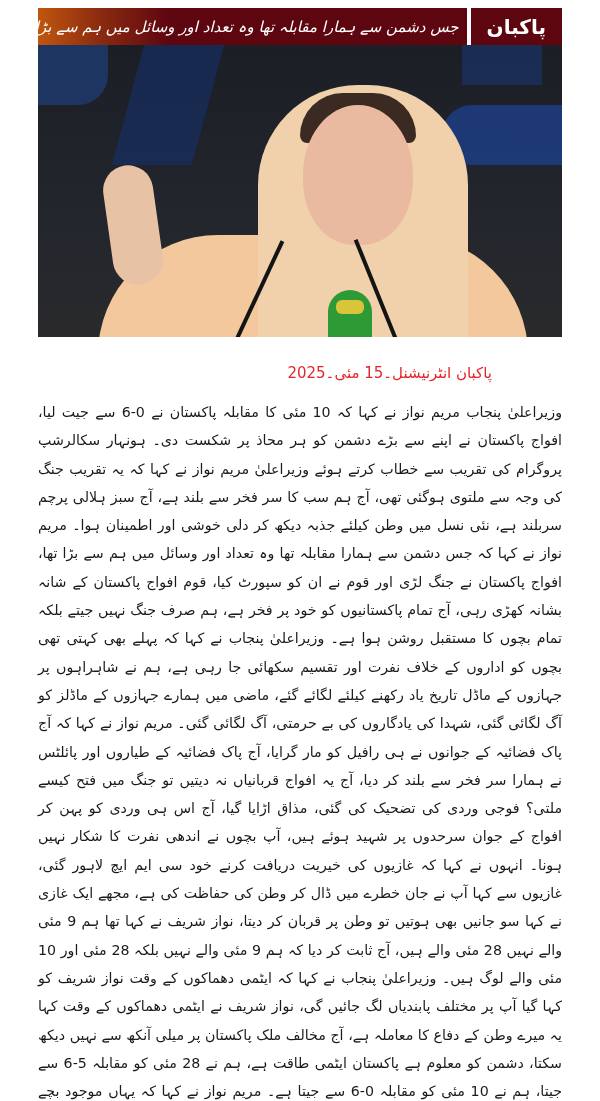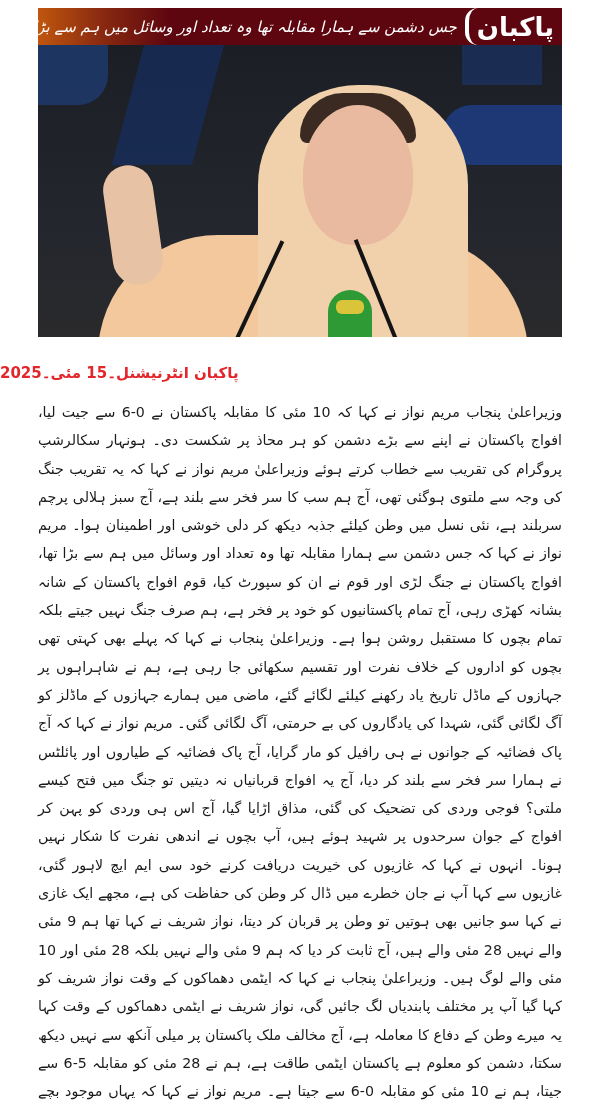--- a/index.html
+++ b/index.html
@@ -3,24 +3,23 @@
   <meta charset="utf-8">
   <style>
     html, body { margin: 0; padding: 0; background: #ffffff; }
     body { width: 600px; height: 1101px; position: relative; overflow: hidden; font-family: "DejaVu Sans", sans-serif; }
     .clip { position: absolute; left: 38px; top: 8px; width: 524px; }
     .banner {
       height: 37px; display: flex; flex-direction: row-reverse; align-items: stretch;
       background: linear-gradient(to left, #5e0610 0%, #5e0610 75%, #8a2a10 88%, #c0560e 100%);
     }
     .brand {
-      background: #5e0610; color: #ffffff; font-weight: bold; font-size: 26px;
-      padding: 0 8px; display: flex; align-items: center; direction: rtl;
+      background: #5e0610; color: #ffffff; font-weight: bold; font-size: 20px;
+      padding: 0 16px; display: flex; align-items: center; direction: rtl;
       border-left: 4px solid #ffffff;
-      border-radius: 13px;
     }
     .headline {
       color: #ffffff; font-size: 15px; display: flex; align-items: center; padding-right: 8px;
       direction: rtl; white-space: nowrap; font-style: italic;
     }
     .photo {
       position: relative; width: 524px; height: 292px; overflow: hidden;
       background: linear-gradient(180deg, #1c1e25 0%, #23262d 60%, #2a2a2c 100%);
     }
     .stage-blue-1 { position: absolute; left: 0; top: 0; width: 70px; height: 60px; background: #1e3f7a; opacity: .7; border-radius: 0 0 30px 0; }
@@ -30,22 +29,22 @@
     .scarf { position: absolute; left: 220px; top: 40px; width: 210px; height: 270px; background: #f1d0ac; border-radius: 100px 100px 10px 10px; }
     .body-cloth { position: absolute; left: 60px; top: 190px; width: 430px; height: 130px; background: #f2c89c; border-radius: 120px 120px 0 0; }
     .face { position: absolute; left: 265px; top: 60px; width: 110px; height: 140px; background: #e9b9a0; border-radius: 50% 50% 46% 46%; }
     .hair { position: absolute; left: 262px; top: 48px; width: 116px; height: 50px; background: #3a2a22; border-radius: 60px 60px 10px 10px; }
     .arm { position: absolute; left: 70px; top: 120px; width: 50px; height: 120px; background: #e8c2a5; border-radius: 25px; transform: rotate(-8deg); }
     .mic-stand-1 { position: absolute; left: 215px; top: 190px; width: 4px; height: 130px; background: #141414; transform: rotate(25deg); }
     .mic-stand-2 { position: absolute; left: 340px; top: 190px; width: 4px; height: 130px; background: #141414; transform: rotate(-22deg); }
     .mic { position: absolute; left: 290px; top: 245px; width: 44px; height: 56px; background: #2e9a35; border-radius: 22px 22px 8px 8px; }
     .mic-logo { position: absolute; left: 298px; top: 255px; width: 28px; height: 14px; background: #d9c43a; border-radius: 6px; }
     .caption {
-      position: absolute; top: 364px; left: 0; width: 492px; text-align: left;
-      color: #e3262b; font-size: 15px; direction: rtl; font-weight: bold;
+      position: absolute; top: 364px; left: 0; width: 492px; text-align: right;
+      color: #e3262b; font-size: 15px; direction: rtl; font-weight: normal;
     }
     .article {
       position: absolute; top: 398px; left: 38px; width: 524px;
       direction: rtl; text-align: justify; text-align-last: right;
       font-size: 14.2px; line-height: 28.3px; color: #1a1a1a; margin: 0;
     }
   </style>
 </head>
 <body>
 

